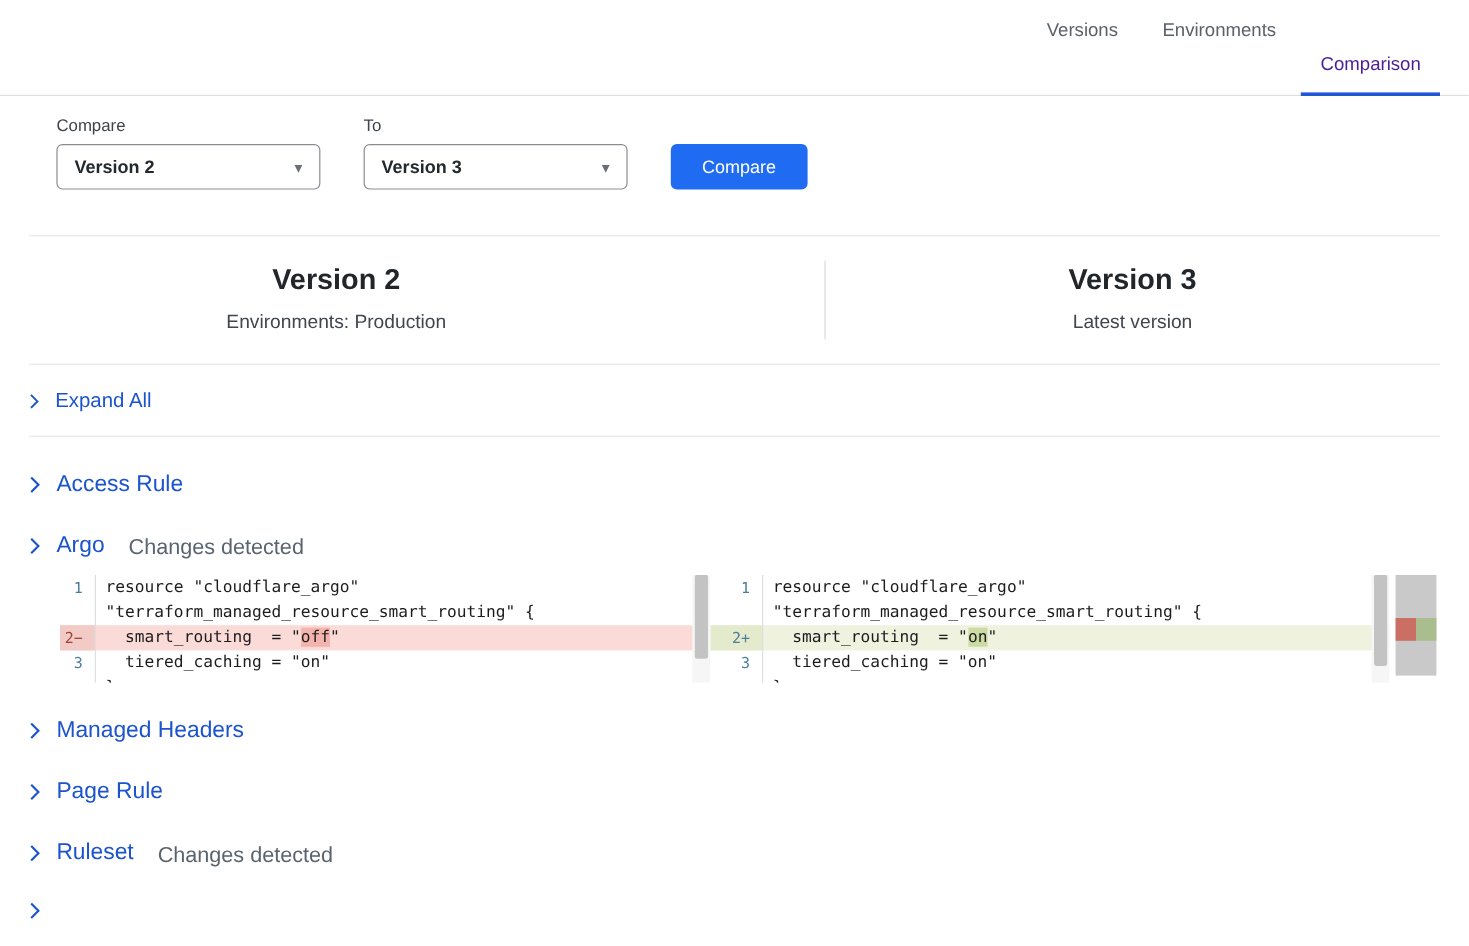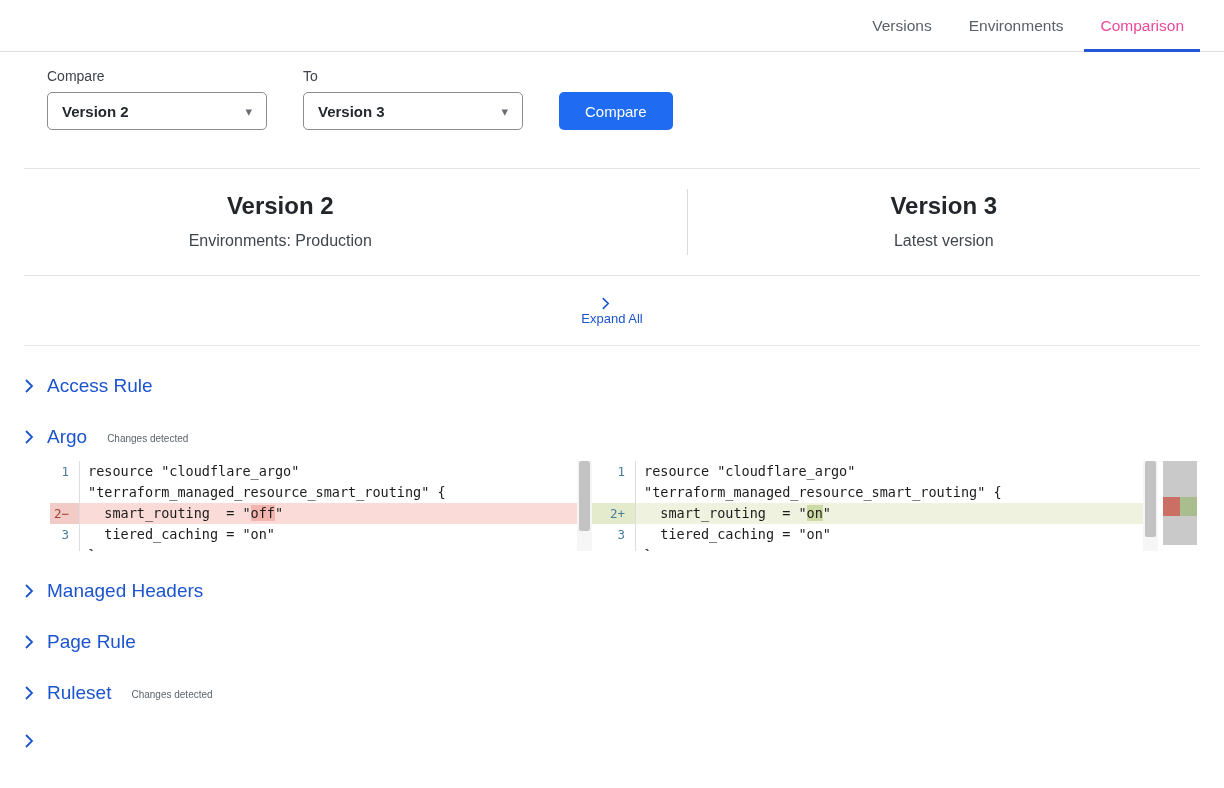--- a/index.html
+++ b/index.html
@@ -14,21 +14,21 @@
     width:1224px;height:788px;overflow:hidden;
     font-family:"Liberation Sans",sans-serif;color:#1f2328;
   }
   
   .tabs{display:flex;padding:0 24px;border-bottom:1px solid #dcdfe2;justify-content:flex-end;}
   .tab{
     padding:17px 16px 14px;font-size:15.5px;color:#5a6169;cursor:pointer;
     border-bottom:3px solid transparent;margin-bottom:-1px;white-space:nowrap;
   }
   .tab+.tab{margin-left:5px;}
-  .tab.active{color:#ec4899;border-bottom-color:var(--accent-blue,#2257d6);}
+  .tab.active{color:#4c1d95;border-bottom-color:var(--accent-blue,#2257d6);margin-top:28px;}
   
   .controls{display:flex;align-items:flex-end;gap:36px;padding:16px 24px 0;margin-left:23px;}
   .field .lbl{font-size:14px;color:#3d444b;margin-bottom:8px;}
   .select{
     width:220px;height:38px;border:1px solid #898d92;border-radius:5px;background:#fff;
     display:flex;align-items:center;justify-content:space-between;padding:0 14px;cursor:pointer;
   }
   .sel-val{font-size:15px;font-weight:bold;color:#24292e;}
   .caret{color:#6a6f75;font-size:13px;line-height:1;}
   .btn{
@@ -41,24 +41,24 @@
   
   .vheaders{display:flex;align-items:stretch;padding:18px 24px;min-height:106px;}
   .vcol{flex:1;display:flex;flex-direction:column;justify-content:center;text-align:center;}
   .vcol.left{padding-right:150px;}
   .vdivider{width:1px;background:#d8dbde;margin:2px 0;}
   .vtitle{font-size:24px;font-weight:bold;color:#22262a;margin-bottom:9px;}
   .vsub{font-size:16px;color:#40464d;line-height:1.45;}
   
   .row-link{display:flex;align-items:center;color:var(--link-blue,#1b54cd);cursor:pointer;}
   .chev{flex:none;display:inline-flex;margin-right:13px;color:var(--link-blue,#1b54cd);}
-  .expand-row{padding:20px 24px 19px;font-size:13px;flex-direction:column;}
+  .expand-row{padding:20px 24px 19px;font-size:17px;}
   .sections{padding:0 24px;}
   .section{margin-top:29px;font-size:19px;align-items:center;}
-  .section .badge{font-size:10px;color:#5a646e;margin-left:20px;position:relative;top:1px;}
+  .section .badge{font-size:18px;color:#5a646e;margin-left:20px;position:relative;top:1px;}
   
   .diff{
     display:flex;align-items:stretch;height:90px;overflow:hidden;
     margin:13px 0 4px 26px;font-family:"DejaVu Sans Mono","Liberation Mono",monospace;
     font-size:13.5px;line-height:21px;color:#1c1c1c;
   }
   .panel{position:relative;overflow:hidden;background:#fff;}
   .panel.lp{width:542px;}
   .panel.rp{width:566px;}
   .cl{display:flex;height:21px;white-space:pre;}

